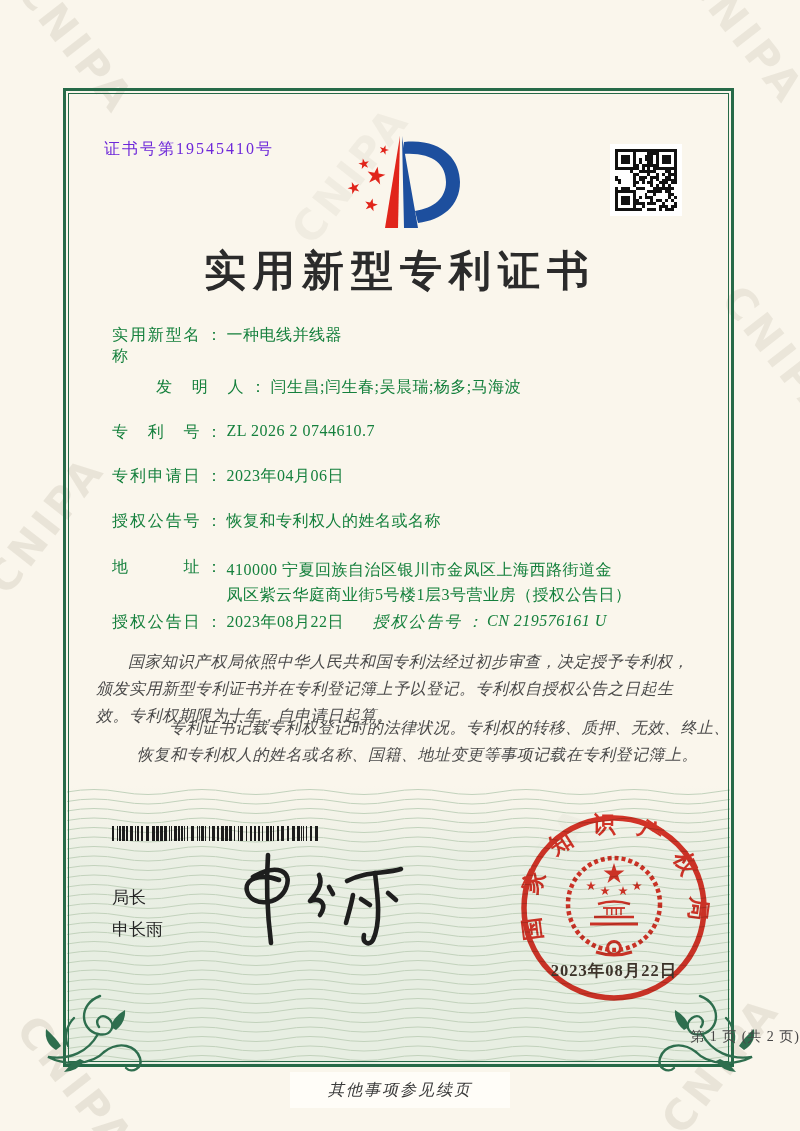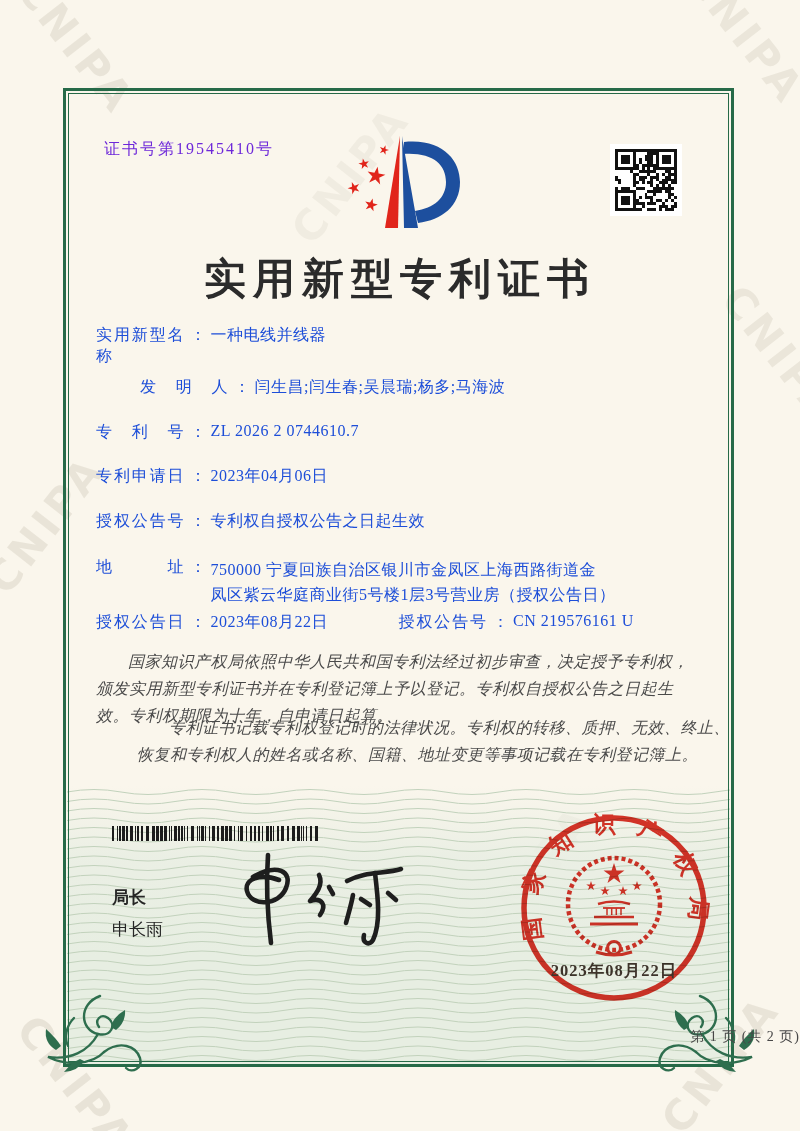--- a/index.html
+++ b/index.html
@@ -14,28 +14,28 @@
   
   .waves{position:absolute;left:67px;top:786px;width:663px;height:279px;}
   .waveband{position:absolute;left:67px;top:786px;width:663px;height:279px;
      background:linear-gradient(180deg,rgba(232,238,227,0) 0,rgba(232,238,227,.85) 70px,#e7eee2 170px);}
   .corner-flourish{position:absolute;pointer-events:none;}
   
   .certno{position:absolute;left:104px;top:139px;font-size:16px;letter-spacing:2px;color:#6d28d9;}
   .logo{position:absolute;left:338px;top:130px;}
   .qr{position:absolute;left:610px;top:144px;width:72px;height:72px;background:#fff;padding:5px;box-sizing:border-box;}
   .title{position:absolute;left:0;top:243px;width:100%;text-align:center;font-size:42px;font-weight:bold;
-         letter-spacing:7px;color:#2b2b2b;margin-top:8px;}
-  
-  .frow{position:absolute;left:96px;font-size:16px;color:#1d4ed8;letter-spacing:.5px;}
+         letter-spacing:7px;color:#2b2b2b;}
+  
+  .frow{position:absolute;left:112px;font-size:16px;color:#15803d;letter-spacing:.5px;}
   .flabel{display:inline-block;width:88px;text-align:justify;text-align-last:justify;vertical-align:top;}
   .fcolon{display:inline-block;margin:0 4px 0 6px;vertical-align:top;}
   .fvalue{display:inline-block;vertical-align:top;}
   .addr-val{display:inline-block;width:480px;line-height:25px;vertical-align:top;}
-  .pair2{margin-left:42px;}
+  .pair2{font-style:italic;}
   
   .para{position:absolute;left:96px;width:606px;font-size:16px;line-height:27px;color:#4a4a4a;
         font-style:italic;text-indent:2em;letter-spacing:.5px;}
   
   .barcode{position:absolute;left:112px;top:826px;}
   .director{position:absolute;left:112px;font-size:17px;font-family:"Liberation Sans","DejaVu Sans",sans-serif;color:#262626;}
   .sig{position:absolute;left:225px;top:843px;}
   .seal{position:absolute;left:514px;top:808px;mix-blend-mode:multiply;opacity:.95;}
   
   .pagenum{position:absolute;left:0;top:1028px;width:100%;text-align:right;font-size:14px;color:#474747;letter-spacing:1px;}
@@ -399,24 +399,24 @@
   <div class="frow" style="top:377px;margin-left:44px;">
     <span class="flabel">发明人</span><span class="fcolon">：</span><span class="fvalue">闫生昌;闫生春;吴晨瑞;杨多;马海波</span>
   </div>
   <div class="frow" style="top:422px;">
     <span class="flabel">专利号</span><span class="fcolon">：</span><span class="fvalue">ZL 2026 2 0744610.7</span>
   </div>
   <div class="frow" style="top:466px;text-decoration:underline;">
     <span class="flabel">专利申请日</span><span class="fcolon">：</span><span class="fvalue">2023年04月06日</span>
   </div>
   <div class="frow" style="top:511px;">
-    <span class="flabel">授权公告号</span><span class="fcolon">：</span><span class="fvalue">专利权自授权公告之日起生效</span>
+    <span class="flabel">授权公告号</span><span class="fcolon">：</span><span class="fvalue">恢复和专利权人的姓名或名称</span>
   </div>
   <div class="frow" style="top:557px;">
-    <span class="flabel">地址</span><span class="fcolon">：</span><span class="addr-val"><span>750000 宁夏回族自治区银川市金凤区上海西路街道金</span><br><span>凤区紫云华庭商业街5号楼1层3号营业房（授权公告日）</span></span>
+    <span class="flabel">地址</span><span class="fcolon">：</span><span class="addr-val"><span>410000 宁夏回族自治区银川市金凤区上海西路街道金</span><br><span>凤区紫云华庭商业街5号楼1层3号营业房（授权公告日）</span></span>
   </div>
   <div class="frow" style="top:612px;">
     <span style="display:inline-block;width:256px;font-family:Liberation Serif, serif;">
       <span class="flabel">授权公告日</span><span class="fcolon">：</span><span class="fvalue">2023年08月22日</span>
     </span><span class="pair2">
       <span class="flabel">授权公告号</span><span class="fcolon">：</span><span class="fvalue">CN 219576161 U</span>
     </span>
   </div>
 
   <div class="para" style="top:648px;">国家知识产权局依照中华人民共和国专利法经过初步审查，决定授予专利权，颁发实用新型专利证书并在专利登记簿上予以登记。专利权自授权公告之日起生效。专利权期限为十年，自申请日起算。</div>
@@ -471,21 +471,21 @@
       <rect x="175" y="0" width="2" height="15" fill="#1c1c1c"></rect>
       <rect x="180" y="0" width="3" height="15" fill="#1c1c1c"></rect>
       <rect x="185" y="0" width="3" height="15" fill="#1c1c1c"></rect>
       <rect x="189" y="0" width="1" height="15" fill="#1c1c1c"></rect>
       <rect x="191" y="0" width="1" height="15" fill="#1c1c1c"></rect>
       <rect x="194" y="0" width="1" height="15" fill="#1c1c1c"></rect>
       <rect x="198" y="0" width="2" height="15" fill="#1c1c1c"></rect>
       <rect x="203" y="0" width="3" height="15" fill="#1c1c1c"></rect>
     </svg>
 
-  <div class="director" style="top:886px;font-weight:bold;">局长</div>
+  <div class="director" style="top:886px;">局长</div>
   <div class="director" style="top:918px;">申长雨</div>
 
   <svg class="sig" width="200" height="108" viewBox="0 0 200 108">
     <g stroke="#1e1e1e" fill="none" stroke-width="4.6" stroke-linecap="round" stroke-linejoin="round">
       <path d="M28 34 C 52 20 68 28 61 45 C 54 63 26 64 22 48 C 19 36 35 30 54 37"></path>
       <path d="M43 12 C 41 40 43 76 46 100"></path>
       <path d="M94 32 C 99 42 90 52 85 58 C 97 54 102 62 95 72"></path>
       <path d="M104 44 l 4 7"></path>
       <path d="M122 38 C 140 28 160 31 176 26"></path>
       <path d="M150 30 C 153 55 156 80 148 97 C 144 103 137 100 139 92"></path>
@@ -518,14 +518,15 @@
       <path d="M -16 -4 Q 0 -9 16 -4" stroke-width="2.5"></path>
       <path d="M -11 0 L 11 0" stroke-width="1.8"></path>
       <path d="M -7 0 L -7 7 M -2.3 0 L -2.3 7 M 2.3 0 L 2.3 7 M 7 0 L 7 7" stroke-width="1.5"></path>
       <path d="M -20 9 L 20 9" stroke-width="2.5"></path>
       <path d="M -24 16 L 24 16" stroke-width="3"></path>
     </g>
     <text x="0" y="68" text-anchor="middle" font-size="16.5" font-weight="bold" fill="#3a2c25" letter-spacing="1" font-family="Liberation Serif, DejaVu Serif, serif">2023年08月22日</text>
   </svg>
 
   <div class="pagenum">第 1 页 (共 2 页)</div>
+  <div class="note">其他事项参见续页</div>
 
 </div>
 
 </body></html>

